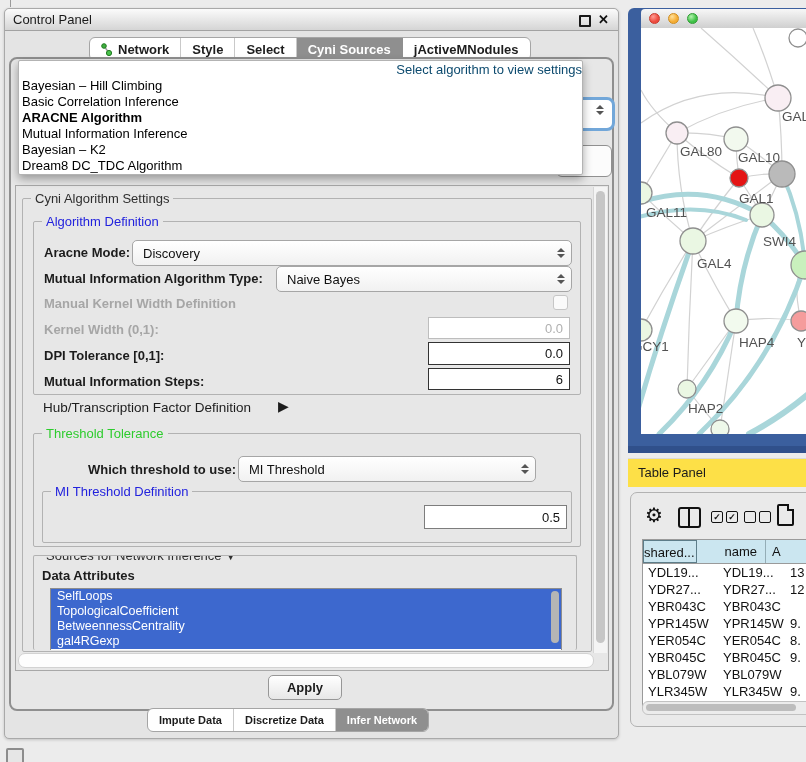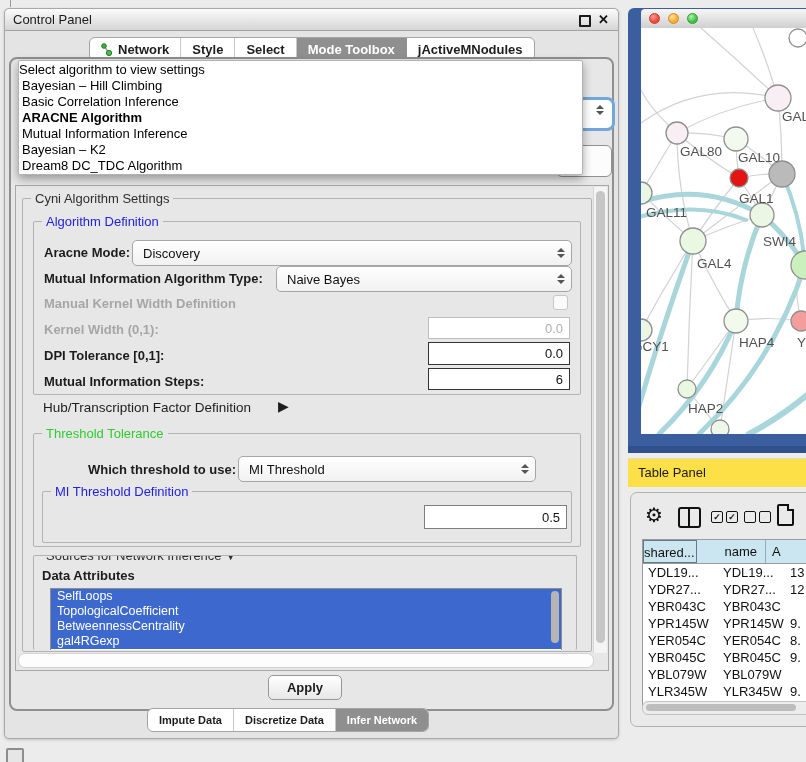--- a/index.html
+++ b/index.html
@@ -21,21 +21,21 @@
   .tab{display:flex;align-items:center;padding:0 11px;gap:5px;border-right:1px solid #c9c9c9;white-space:nowrap;}
   .tab:last-child{border-right:none;}
   .tab.selected{background:#8f8f8f;color:#fff;border-right-color:#8f8f8f;}
 
   .content-pane{position:absolute;left:4px;top:48px;width:601px;height:650px;background:#e7e7e7;
                 border:2px solid #8f8f8f;border-radius:8px;}
 
   
   .dd-popup{position:absolute;left:13px;top:51px;width:563px;height:113px;background:#fff;z-index:40;
             border:1px solid #b3b3b3;border-radius:2px;box-shadow:0 4px 10px rgba(0,0,0,.35);overflow:hidden;}
-  .dd-prompt{height:17px;line-height:17px;text-align:left;color:#000000;font-size:13px;}
+  .dd-prompt{height:17px;line-height:17px;text-align:right;color:#0c4a6e;font-size:13px;padding-left:12px;}
   .dd-item{height:16px;line-height:16px;font-size:13px;color:#000;padding-left:3px;white-space:nowrap;}
   .dd-item.bold{font-weight:bold;}
 
   
   .frag-combo1{position:absolute;left:558px;top:88px;width:46px;height:28px;background:#fff;z-index:5;
                border:3px solid #72a7d9;border-radius:8px;}
   .frag-combo2{position:absolute;left:551px;top:136px;width:54px;height:30px;background:#fcfcfc;z-index:5;
                border:1px solid #909090;border-radius:6px;}
 
   
@@ -146,21 +146,21 @@
         </svg>
         <span>Network</span>
       </span>
       <span class="tab">
           <span>Style</span>
         </span>
       <span class="tab">
           <span>Select</span>
         </span>
       <span class="tab selected">
-          <span>Mode Toolbox</span>
+          <span>Cyni Sources</span>
         </span>
       <span class="tab">
           <span>jActiveMNodules</span>
         </span>
     </div>
 
     <div class="content-pane"></div>
 
     <div class="frag-combo1">
       <span class="spinner" style="position:absolute;right:2px;top:5px;">

